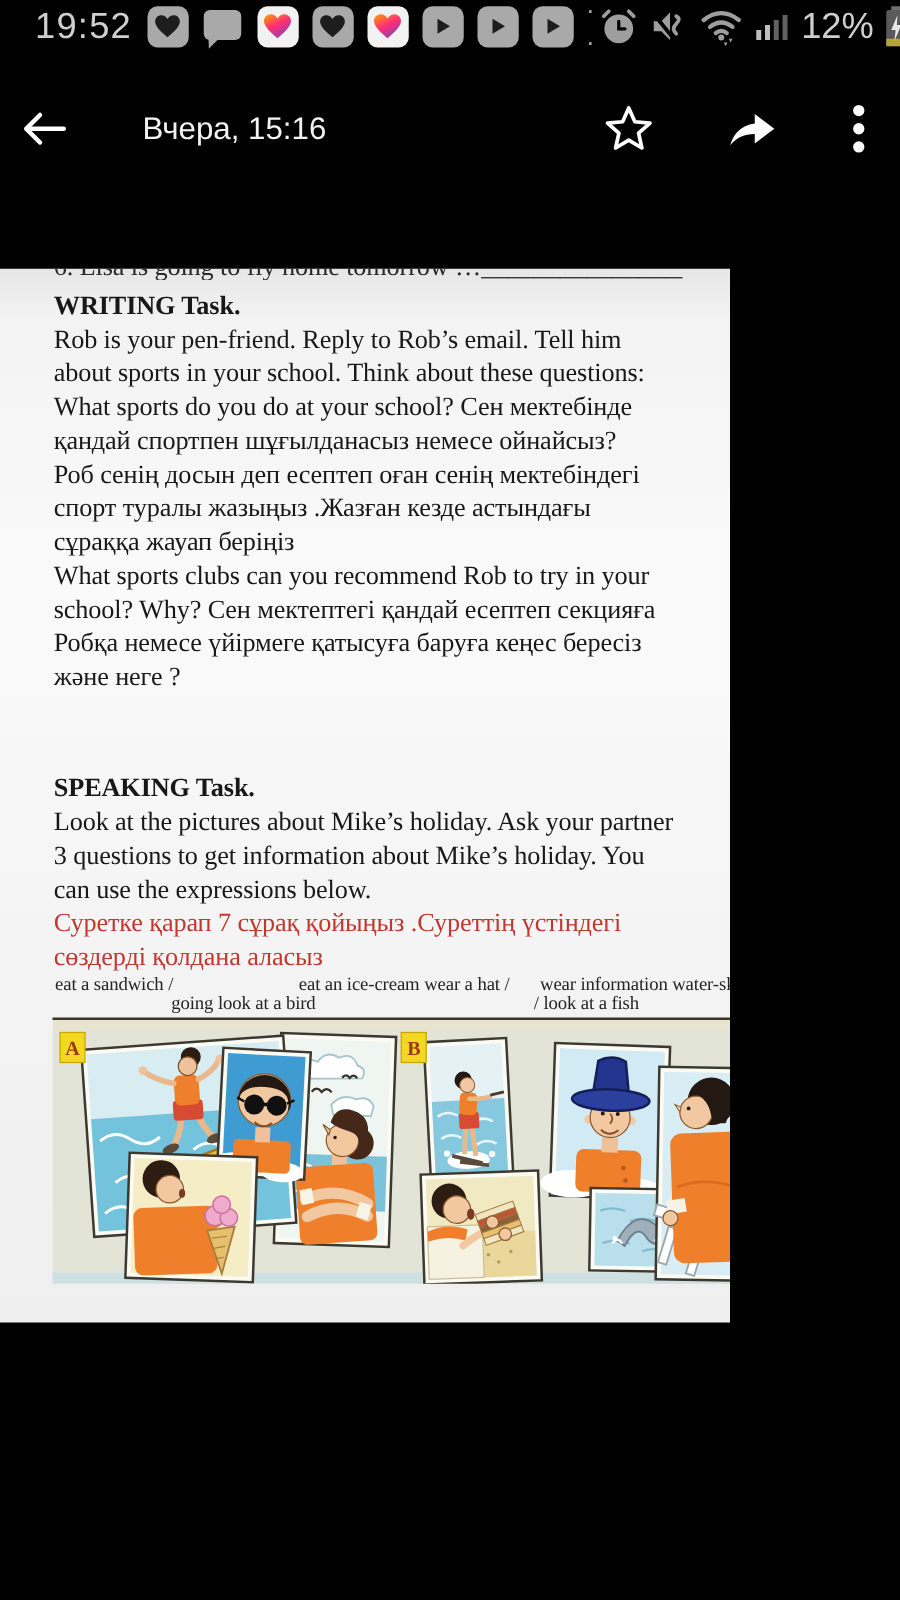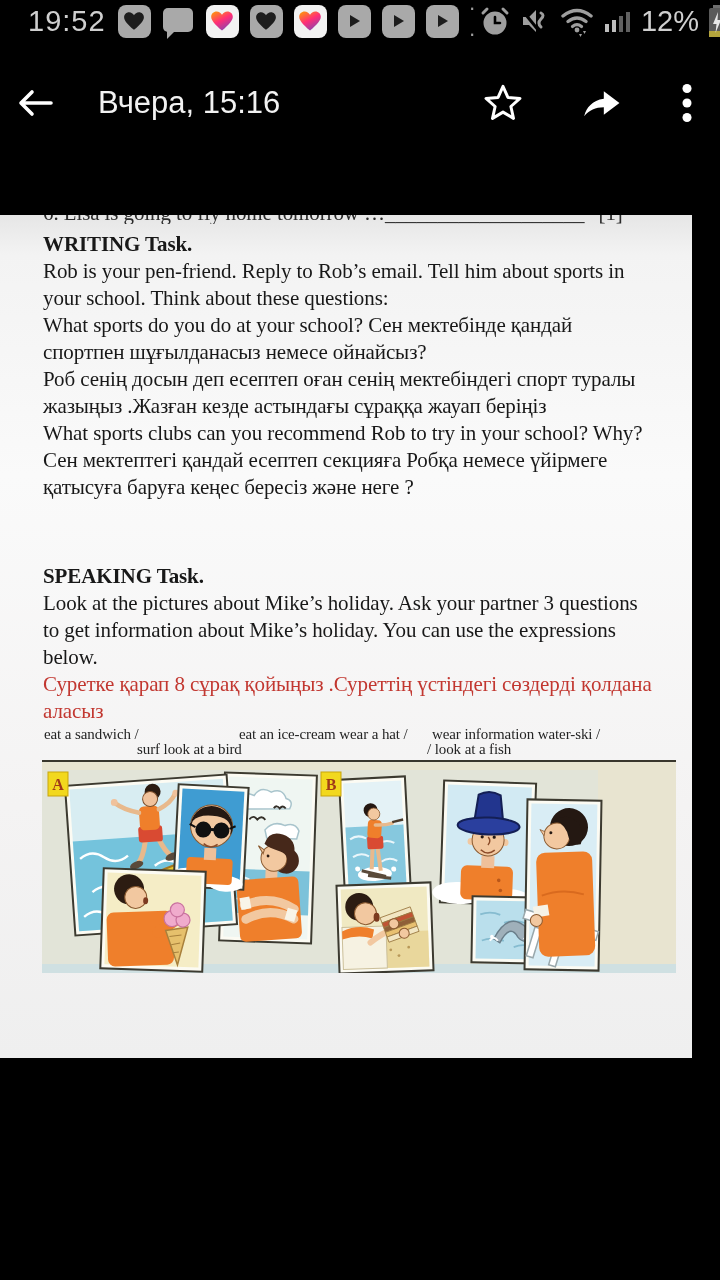--- a/index.html
+++ b/index.html
@@ -20,25 +20,25 @@
   .bubble{width:30px;height:24px;background:#a9a9a9;border-radius:5px;position:relative;margin-top:-2px;}
   .bubble:after{content:"";position:absolute;left:4px;bottom:-7px;border:5px solid transparent;border-top-color:#a9a9a9;border-left-color:#a9a9a9;}
   .sb-more{color:#9e9e9e;font-size:22px;letter-spacing:3px;margin-left:10px;}
   .sb-right{margin-left:auto;display:flex;align-items:center;gap:8px;margin-right:8px;}
   .sb-batt-text{font-size:29px;color:#cfcfcf;}
   
   .header{position:absolute;top:52px;left:0;width:720px;height:102px;background:#000;display:flex;align-items:center;}
   .back{width:70px;display:flex;justify-content:center;align-items:center;}
   .h-titles{margin-left:28px;min-width:0;}
   .h-title{color:#fff;font-size:34px;font-weight:700;line-height:40px;white-space:nowrap;}
-  .h-sub{color:#f2f2f2;font-size:31px;line-height:32px;font-weight:400;}
+  .h-sub{color:#f2f2f2;font-size:25px;line-height:32px;font-weight:400;margin-left:16px;}
   .h-actions{margin-left:auto;display:flex;align-items:center;gap:56px;margin-right:26px;}
   
   .document{
-    position:absolute;top:215px;left:0;width:692px;height:843px;
+    position:absolute;top:215px;left:0;width:584px;height:843px;
     background:linear-gradient(180deg,#e6e6e6 0px,#f3f3f3 40px,#fafafa 260px,#f4f3f3 70%,#efefef 100%);
     overflow:hidden;color:#181818;
     font-family:"Liberation Serif",serif;font-size:21px;line-height:27px;letter-spacing:-0.1px;
   }
   .doc-inner{padding:0 38px 0 43px;}
   .clip-line{height:9px;overflow:hidden;}
   .clip-line .frag{display:flex;align-items:baseline;margin-top:-15px;white-space:nowrap;color:#2a2a2a;}
   .clip-line .blank{letter-spacing:0;}
   .clip-line .mark{margin-left:14px;}
   .task-h{font-weight:700;margin-top:7px;}
@@ -184,27 +184,27 @@
     </div>
 
     <div class="task-h">WRITING Task.</div>
     <p class="para">Rob is your pen-friend. Reply to Rob’s email. Tell him about sports in your school. Think about these questions:</p>
     <p class="para">What sports do you do at your school? Сен мектебінде қандай спортпен шұғылданасыз немесе ойнайсыз?</p>
     <p class="para">Роб сенің досын деп есептеп оған сенің мектебіндегі спорт туралы жазыңыз .Жазған кезде астындағы сұраққа жауап беріңіз</p>
     <p class="para">What sports clubs can you recommend Rob to try in your school? Why? Сен мектептегі қандай есептеп секцияға Робқа немесе үйірмеге  қатысуға баруға кеңес бересіз және неге ?</p>
 
     <div class="task-h speak-h">SPEAKING Task.</div>
     <p class="para">Look at the pictures about Mike’s holiday. Ask your partner 3 questions to get information about Mike’s holiday. You can use the expressions below.</p>
-    <p class="para red">Суретке қарап 8 сұрақ қойыңыз .Суреттің үстіндегі сөздерді қолдана аласыз</p>
+    <p class="para red">Суретке қарап 7 сұрақ қойыңыз .Суреттің үстіндегі сөздерді қолдана аласыз</p>
 
     <div class="exprs">
       <span class="e1a">eat a sandwich /</span>
       <span class="e1b">eat an ice-cream wear a hat /</span>
       <span class="e1c">wear information water-ski /</span>
-      <span class="e2a">surf look at a bird</span>
+      <span class="e2a">going look at a bird</span>
       <span class="e2b">/ look at a fish</span>
     </div>
   </div>
 
   <div class="collage">
     <svg width="634" height="211" viewBox="0 0 634 211">
       <rect width="634" height="211" fill="#e8e4d0"></rect>
       <rect x="0" y="8" width="556" height="196" fill="#e2e4d8"></rect>
       <rect x="0" y="202" width="634" height="9" fill="#cfe0e2"></rect>
 

